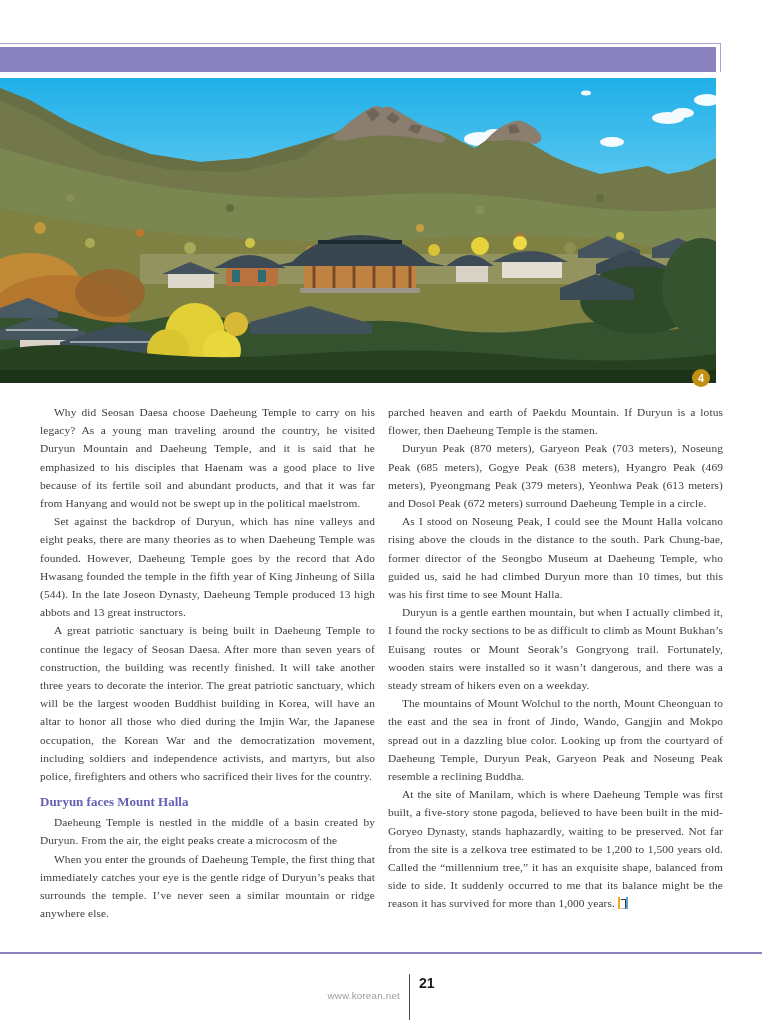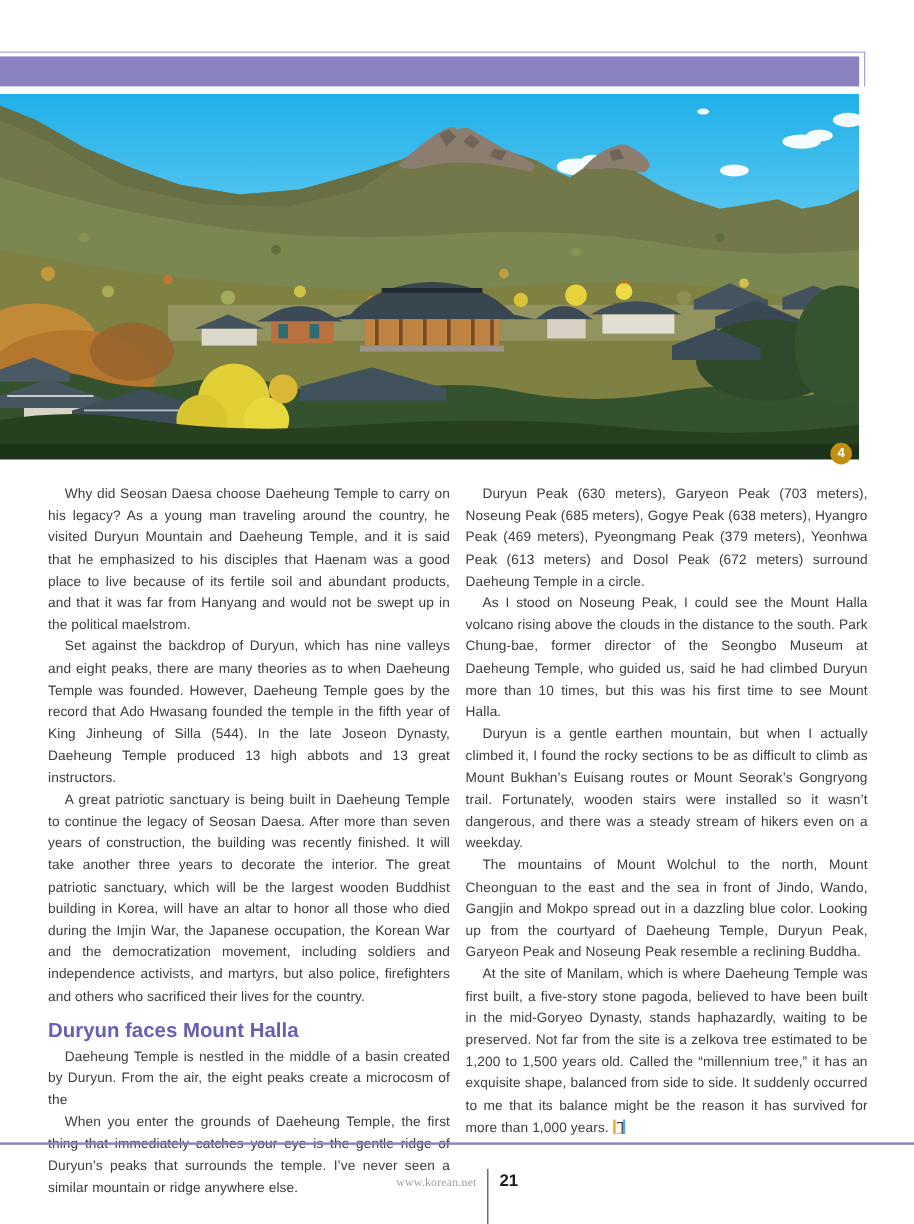--- a/index.html
+++ b/index.html
@@ -13,37 +13,37 @@
 
   
   .photo{position:absolute;left:0;top:78px;width:716px;height:305px;margin:0;overflow:hidden;}
   .photo svg{display:block;width:716px;height:305px;}
   .photo-badge{position:absolute;left:692px;top:369px;width:18px;height:18px;border-radius:50%;
                background:#c28f10;color:#fff;font-size:11px;font-weight:bold;
                text-align:center;line-height:18px;}
 
   
   .columns{position:absolute;left:40px;top:403px;width:683px;display:flex;gap:13px;}
-  .col{width:335px;}
+  .col{width:335px;font-family:Liberation Serif, serif;}
   .para{margin:0;font-size:11.4px;line-height:18.2px;color:#3c3c3c;text-align:justify;
         text-indent:14px;letter-spacing:0.1px;}
   .para.noindent{text-indent:0;}
-  .subhead{margin:9px 0 3px 0;font-size:17px;font-weight:bold;color:#6660b4;}
+  .subhead{margin:9px 0 3px 0;font-size:13px;font-weight:bold;color:#6660b4;}
 
   .endmark{display:inline-block;width:10px;height:12px;vertical-align:-2px;
            border-left:2px solid #f2a71b;border-right:2px solid #5aa4dd;
            background:#fdfdfd;box-sizing:border-box;position:relative;}
   .endmark::after{content:"";position:absolute;left:1px;top:2px;width:4px;height:8px;
                   border-right:1px solid #3a3a3a;border-top:1px solid #3a3a3a;border-bottom:1px solid #caa;}
 
   
   .footer-rule{position:absolute;left:0;top:952px;width:762px;height:2px;background:#8a82bf;}
   .footer{position:absolute;left:0;right:0;top:974px;height:46px;display:flex;
           justify-content:center;align-items:flex-start;}
-  .footer .site{font-size:9.8px;color:#9b9b9b;margin-top:6px;letter-spacing:0.2px;font-family:Liberation Serif, serif;}
+  .footer .site{font-size:9.8px;color:#9b9b9b;margin-top:16px;letter-spacing:0.2px;}
   .footer .vline{width:1px;height:46px;background:#4a4a4a;margin:0 9px;}
   .footer .pagenum{font-size:14px;font-weight:bold;color:#1d1d1d;margin-top:1px;}
 </style>
 </head>
 <body>
 
 <div class="page">
 
   <div class="accent-outline"></div>
   <div class="accent-bar"></div>
@@ -178,21 +178,22 @@
   <main class="columns">
     <section class="col">
       <p class="para">Why did Seosan Daesa choose Daeheung Temple to carry on his legacy? As a young man traveling around the country, he visited Duryun Mountain and Daeheung Temple, and it is said that he emphasized to his disciples that Haenam was a good place to live because of its fertile soil and abundant products, and that it was far from Hanyang and would not be swept up in the political maelstrom.</p>
       <p class="para">Set against the backdrop of Duryun, which has nine valleys and eight peaks, there are many theories as to when Daeheung Temple was founded. However, Daeheung Temple goes by the record that Ado Hwasang founded the temple in the fifth year of King Jinheung of Silla (544). In the late Joseon Dynasty, Daeheung Temple produced 13 high abbots and 13 great instructors.</p>
       <p class="para">A great patriotic sanctuary is being built in Daeheung Temple to continue the legacy of Seosan Daesa. After more than seven years of construction, the building was recently finished. It will take another three years to decorate the interior. The great patriotic sanctuary, which will be the largest wooden Buddhist building in Korea, will have an altar to honor all those who died during the Imjin War, the Japanese occupation, the Korean War and the democratization movement, including soldiers and independence activists, and martyrs, but also police, firefighters and others who sacrificed their lives for the country.</p>
       <h2 class="subhead">Duryun faces Mount Halla</h2>
       <p class="para">Daeheung Temple is nestled in the middle of a basin created by Duryun. From the air, the eight peaks create a microcosm of the</p>
       <p class="para">When you enter the grounds of Daeheung Temple, the first thing that immediately catches your eye is the gentle ridge of Duryun’s peaks that surrounds the temple. I’ve never seen a similar mountain or ridge anywhere else.</p>
     </section>
     <section class="col">
-      <p class="para">Duryun Peak (630 meters), Garyeon Peak (703 meters), Noseung Peak (685 meters), Gogye Peak (638 meters), Hyangro Peak (469 meters), Pyeongmang Peak (379 meters), Yeonhwa Peak (613 meters) and Dosol Peak (672 meters) surround Daeheung Temple in a circle.</p>
+      <p class="para noindent">parched heaven and earth of Paekdu Mountain. If Duryun is a lotus flower, then Daeheung Temple is the stamen.</p>
+      <p class="para">Duryun Peak (870 meters), Garyeon Peak (703 meters), Noseung Peak (685 meters), Gogye Peak (638 meters), Hyangro Peak (469 meters), Pyeongmang Peak (379 meters), Yeonhwa Peak (613 meters) and Dosol Peak (672 meters) surround Daeheung Temple in a circle.</p>
       <p class="para">As I stood on Noseung Peak, I could see the Mount Halla volcano rising above the clouds in the distance to the south. Park Chung-bae, former director of the Seongbo Museum at Daeheung Temple, who guided us, said he had climbed Duryun more than 10 times, but this was his first time to see Mount Halla.</p>
       <p class="para">Duryun is a gentle earthen mountain, but when I actually climbed it, I found the rocky sections to be as difficult to climb as Mount Bukhan’s Euisang routes or Mount Seorak’s Gongryong trail. Fortunately, wooden stairs were installed so it wasn’t dangerous, and there was a steady stream of hikers even on a weekday.</p>
       <p class="para">The mountains of Mount Wolchul to the north, Mount Cheonguan to the east and the sea in front of Jindo, Wando, Gangjin and Mokpo spread out in a dazzling blue color. Looking up from the courtyard of Daeheung Temple, Duryun Peak, Garyeon Peak and Noseung Peak resemble a reclining Buddha.</p>
       <p class="para"><span>At the site of Manilam, which is where Daeheung Temple was first built, a five-story stone pagoda, believed to have been built in the mid-Goryeo Dynasty, stands haphazardly, waiting to be preserved. Not far from the site is a zelkova tree estimated to be 1,200 to 1,500 years old. Called the “millennium tree,” it has an exquisite shape, balanced from side to side. It suddenly occurred to me that its balance might be the reason it has survived for more than 1,000 years.</span>
         <span class="endmark"></span>
       </p>
     </section>
   </main>
 
   <div class="footer-rule"></div>

